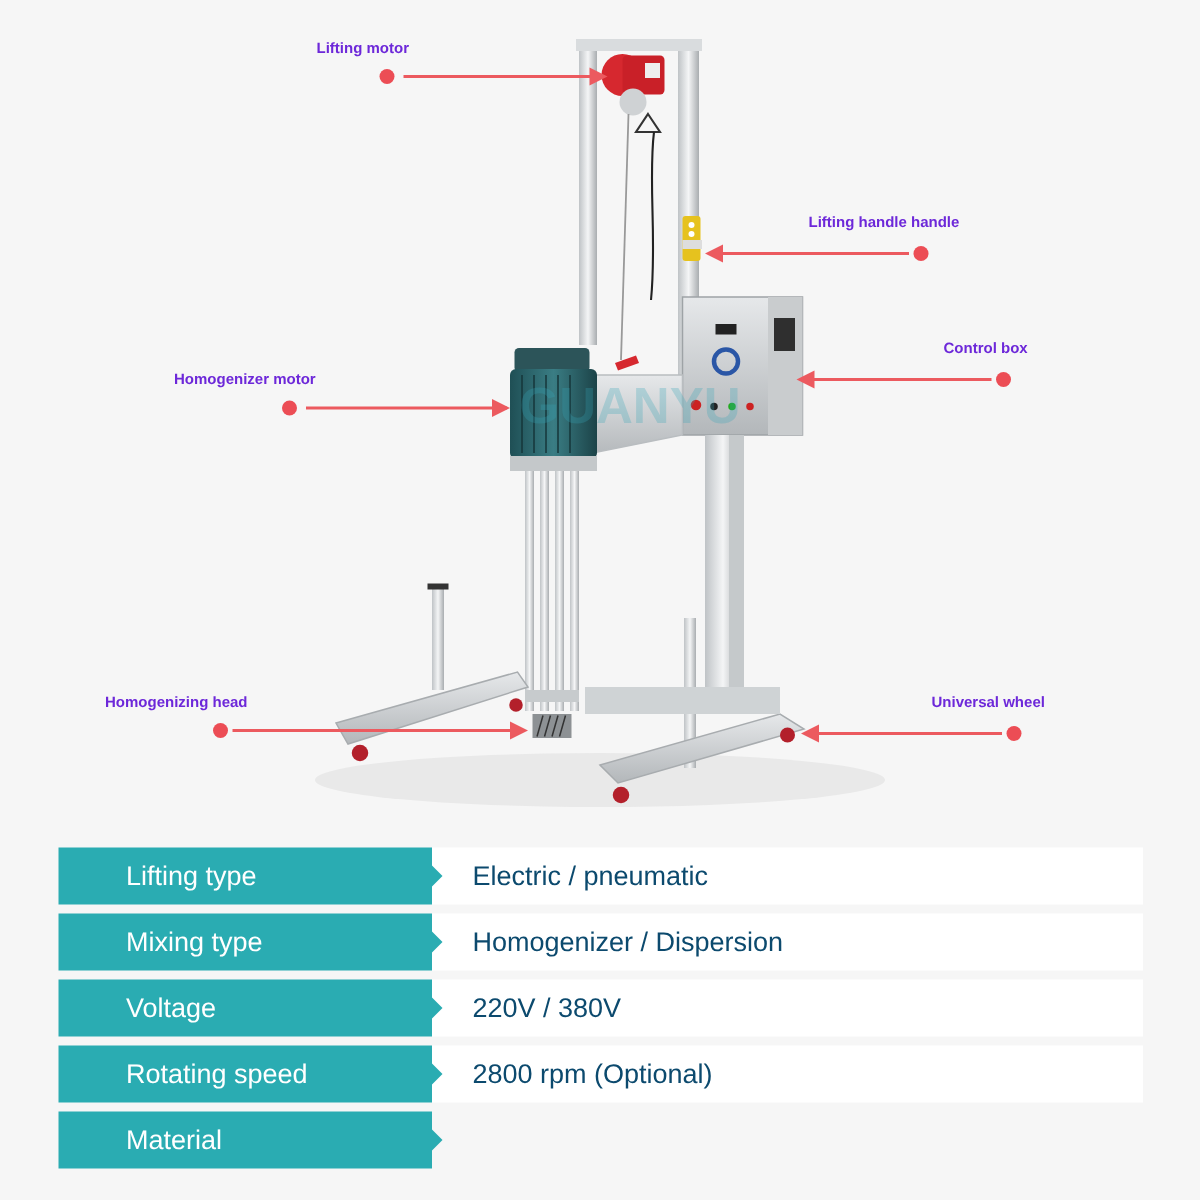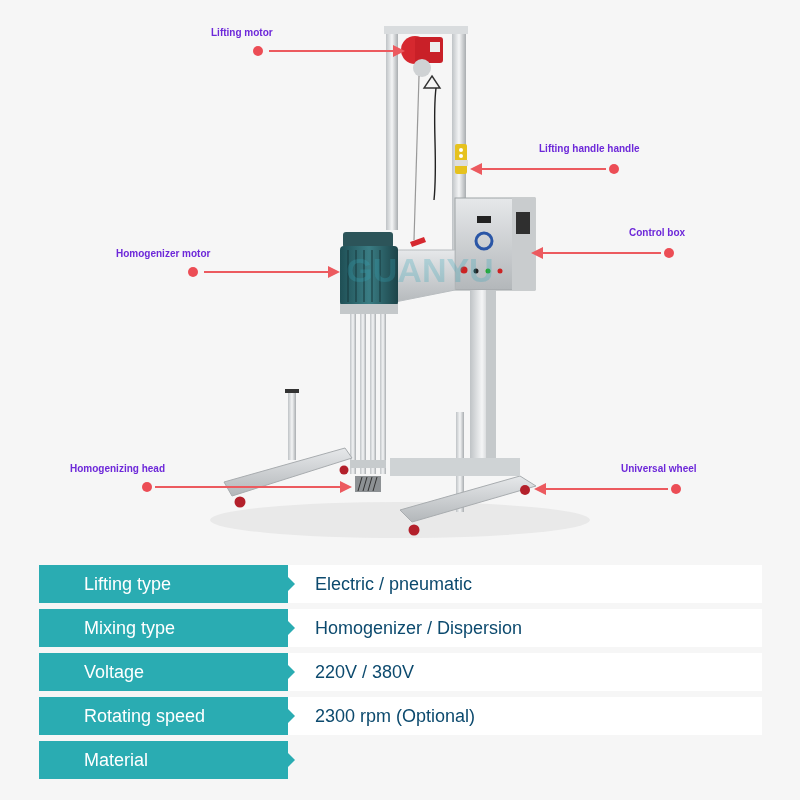--- a/index.html
+++ b/index.html
@@ -167,18 +167,18 @@
   <div class="spec-row">
     <div class="spec-key">Mixing type</div>
     <div class="spec-val">Homogenizer / Dispersion</div>
   </div>
   <div class="spec-row">
     <div class="spec-key">Voltage</div>
     <div class="spec-val">220V / 380V</div>
   </div>
   <div class="spec-row">
     <div class="spec-key">Rotating speed</div>
-    <div class="spec-val">2300 rpm (Optional)</div>
+    <div class="spec-val">2800 rpm (Optional)</div>
   </div>
   <div class="spec-row">
     <div class="spec-key">Material</div>
   </div>
 </div>
 
 </body></html>

